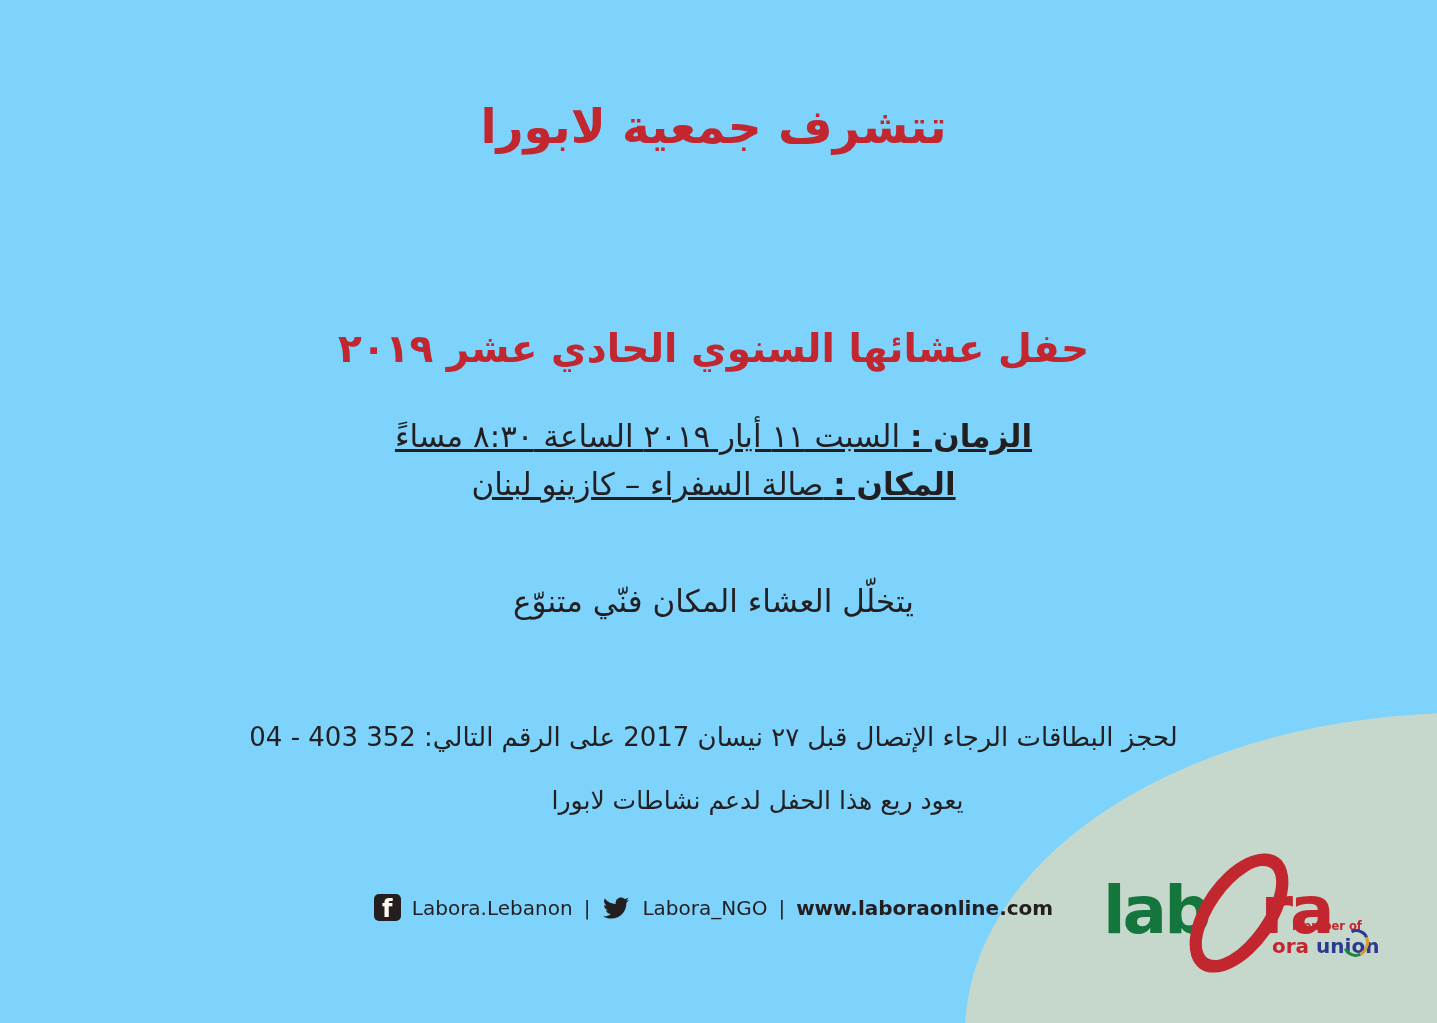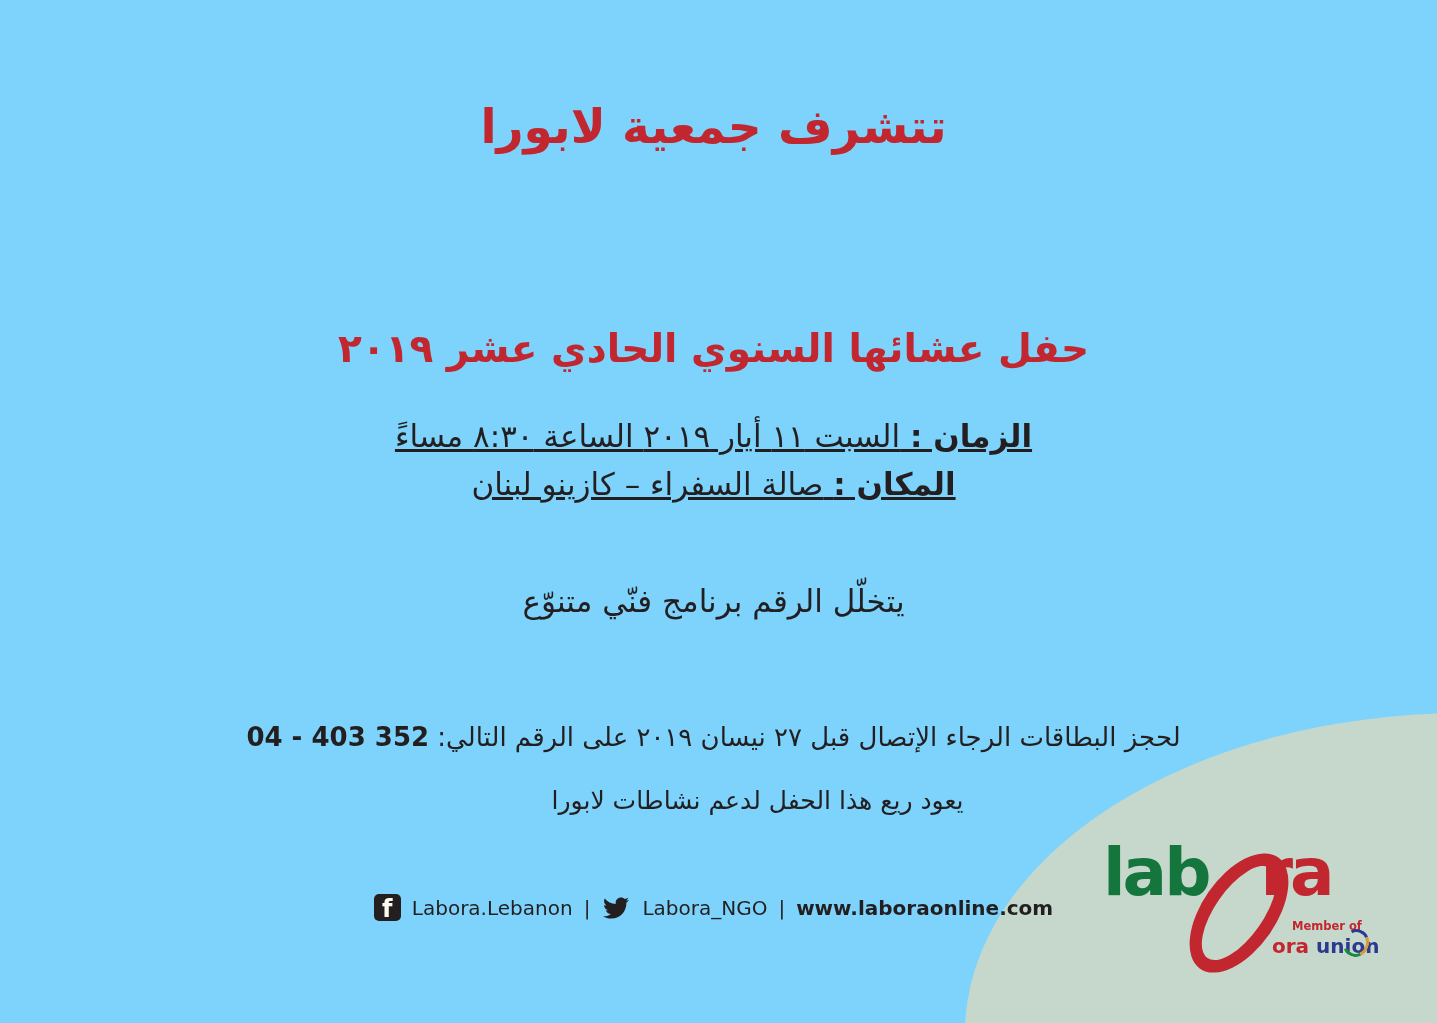--- a/index.html
+++ b/index.html
@@ -14,21 +14,21 @@
   .line{position:absolute;width:100%;text-align:center;direction:rtl;margin:0;}
 
   .org-heading{top:99px;font-size:47px;font-weight:bold;color:#c2262e;letter-spacing:0;}
   .invite-line{top:203px;font-size:31px;}
   .event-title{top:326px;font-size:39px;font-weight:bold;color:#c2262e;}
   .detail-time{top:418px;font-size:31px;text-decoration:underline;}
   .detail-place{top:466px;font-size:31px;text-decoration:underline;}
   .detail-label{font-weight:bold;}
   .program-line{top:583px;font-size:31px;}
   .booking-line{top:722px;font-size:26px;}
-  .booking-line .phone{direction:ltr;unicode-bidi:isolate;font-weight:bold;}
+  .booking-line .phone{direction:ltr;unicode-bidi:isolate;font-weight:normal;}
   .proceeds-line{top:786px;font-size:25px;margin-left:44px;}
 
   
   .green-circle{
     position:absolute;left:965px;top:713px;width:1000px;height:640px;
     background:#c5d8cb;border-radius:50%;
   }
 
   
   .footer{
@@ -41,21 +41,21 @@
     color:#fdf9ee;display:flex;align-items:flex-end;justify-content:center;
     font-weight:bold;font-size:24px;line-height:0.95;overflow:hidden;
   }
   .tw-icon{width:30px;height:26px;display:block;}
   .website{font-weight:bold;}
   .sep{color:#231f20;}
 
   
   .logo-main{
     position:absolute;left:1103px;top:845px;
-    display:flex;align-items:flex-start;
+    display:flex;align-items:center;
     font-weight:bold;font-size:66px;line-height:0.85;letter-spacing:-3px;
   }
   .logo-lab{color:#14763c;}
   .logo-ra{color:#c2262e;}
   .logo-o{
     width:48px;height:110px;border:13px solid #c2262e;border-radius:50%;
     transform:rotate(35deg);transform-origin:center;
     margin:0 -16px -4px -6px;flex:none;
   }
   .member-block{position:absolute;left:1272px;top:919px;text-align:left;width:110px;}
@@ -87,24 +87,24 @@
     <p class="line detail-time">
       <strong class="detail-label">الزمان :</strong>
       <span>السبت ١١ أيار ٢٠١٩ الساعة ٨:٣٠ مساءً</span>
     </p>
 
     <p class="line detail-place">
       <strong class="detail-label">المكان :</strong>
       <span>صالة السفراء – كازينو لبنان</span>
     </p>
 
-    <p class="line program-line">يتخلّل الرقم برنامج فنّي متنوّع</p>
+    <p class="line program-line">يتخلّل العشاء المكان فنّي متنوّع</p>
 
     <p class="line booking-line">
-      <span>لحجز البطاقات الرجاء الإتصال قبل ٢٧ نيسان ٢٠١٩ على الرقم التالي:</span>
+      <span>لحجز البطاقات الرجاء الإتصال قبل ٢٧ نيسان 2017 على الرقم التالي:</span>
       <span class="phone">04 - 403 352</span>
     </p>
 
     <p class="line proceeds-line">يعود ريع هذا الحفل لدعم نشاطات لابورا</p>
   </div>
 
   <div class="footer">
     <span class="fb-icon">f</span>
     <span>Labora.Lebanon</span>
     <span class="sep">|</span>

